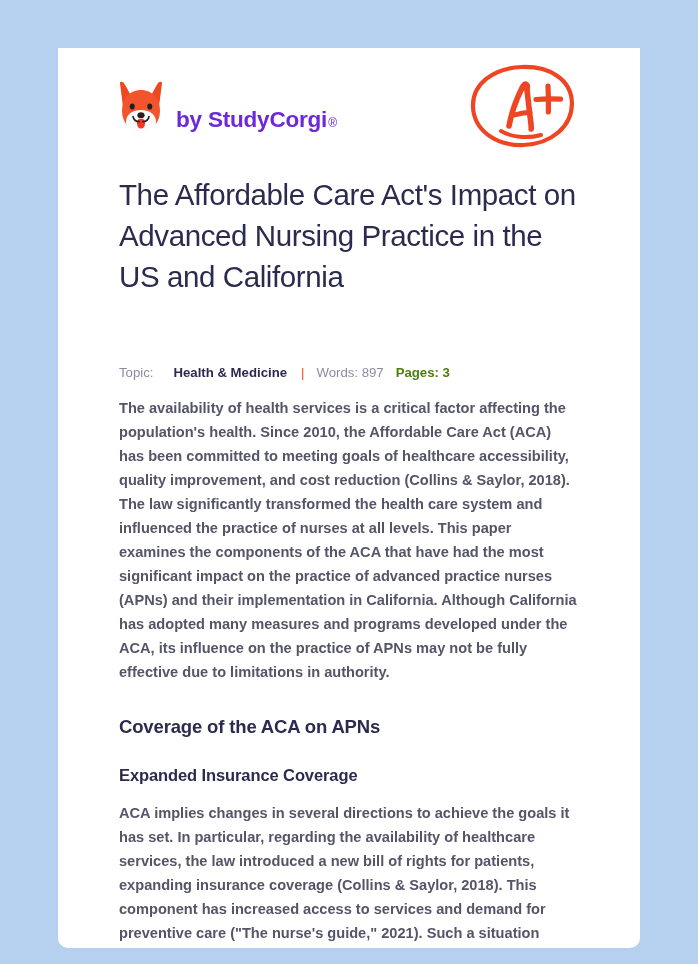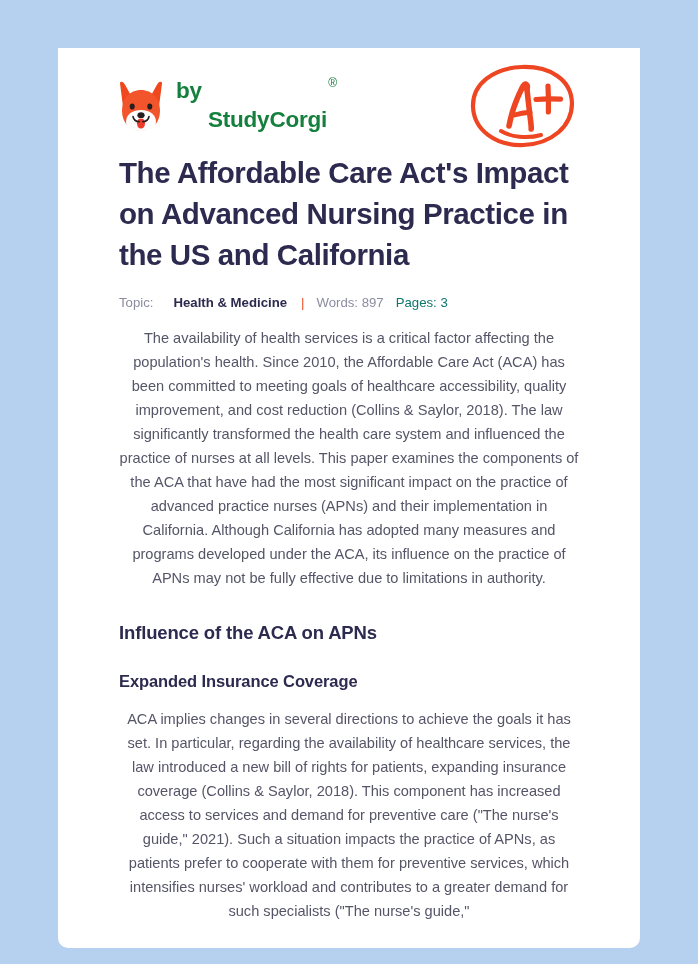--- a/index.html
+++ b/index.html
@@ -51,25 +51,25 @@
   .corgi-logo {
     width: 44px;
     height: 52px;
     flex: 0 0 auto;
     display: block;
   }
 
   .brand-text {
     font-size: 22.5px;
     font-weight: 700;
-    color: #15803d;
+    color: #6d28d9;
     letter-spacing: -0.2px;
     white-space: nowrap;
     display: flex;
-    align-items: flex-start;
+    align-items: flex-end;
     line-height: 1;
   }
 
   .brand-by { font-weight: 700; }
   .brand-name { font-weight: 700; margin-top: 29px; }
 
   .brand-reg {
     font-size: 12px;
     line-height: 1;
     position: relative;
@@ -82,23 +82,24 @@
     width: 112px;
     height: 92px;
     flex: 0 0 auto;
     display: block;
   }
 
   
   .doc-title {
     font-size: 29.5px;
     line-height: 41px;
-    font-weight: 700;
+    font-weight: 400;
     color: #2c2a4f;
     letter-spacing: -0.4px;
+    margin-top: 22px;
   }
 
   
   .doc-meta {
     margin-top: 19px;
     font-size: 13.2px;
     color: #8c8ca0;
     line-height: 18px;
     display: flex;
     align-items: flex-end;
@@ -111,25 +112,26 @@
     color: #2c2a4f;
     font-weight: 700;
     margin-left: 20px;
   }
 
   .meta-sep {
     color: #ef5124;
     margin: 0 12px 0 14px;
   }
 
-  .meta-words { color: #8c8ca0; }
+  .meta-words { color: #8c8ca0; margin-top: 48px; }
 
   .meta-pages {
-    color: #0f766e;
+    color: #4d7c0f;
     margin-left: 12px;
+    font-weight: bold;
   }
 
   
   h2.sec-h2 {
     font-size: 18.5px;
     line-height: 26px;
     font-weight: 700;
     color: #2c2a4f;
     letter-spacing: -0.15px;
     margin-top: 30px;
@@ -142,21 +144,22 @@
     color: #2c2a4f;
     letter-spacing: -0.1px;
     margin-top: 23px;
   }
 
   p.body-par {
     font-size: 14.6px;
     line-height: 24px;
     color: #555568;
     margin-top: 14px;
-    text-align: center;
+    text-align: left;
+    font-weight: bold;
   }
 
   h2.sec-h2:first-child { margin-top: 0; }
 </style>
 </head>
 <body>
 
 <div class="page-sheet">
   <div class="page-inner">
 
@@ -215,19 +218,19 @@
     <div class="doc-meta">
       <span class="meta-topic-label">Topic:</span>
       <span class="meta-topic-value">Health &amp; Medicine</span>
       <span class="meta-sep">|</span>
       <span class="meta-words">Words: 897</span>
       <span class="meta-pages">Pages: 3</span>
     </div>
 
     <div id="doc-body">
         <p class="body-par">The availability of health services is a critical factor affecting the population's health. Since 2010, the Affordable Care Act (ACA) has been committed to meeting goals of healthcare accessibility, quality improvement, and cost reduction (Collins &amp; Saylor, 2018). The law significantly transformed the health care system and influenced the practice of nurses at all levels. This paper examines the components of the ACA that have had the most significant impact on the practice of advanced practice nurses (APNs) and their implementation in California. Although California has adopted many measures and programs developed under the ACA, its influence on the practice of APNs may not be fully effective due to limitations in authority.</p>
-        <h2 class="sec-h2">Influence of the ACA on APNs</h2>
+        <h2 class="sec-h2">Coverage of the ACA on APNs</h2>
         <h3 class="sec-h3">Expanded Insurance Coverage</h3>
         <p class="body-par">ACA implies changes in several directions to achieve the goals it has set. In particular, regarding the availability of healthcare services, the law introduced a new bill of rights for patients, expanding insurance coverage (Collins &amp; Saylor, 2018). This component has increased access to services and demand for preventive care ("The nurse's guide," 2021). Such a situation impacts the practice of APNs, as patients prefer to cooperate with them for preventive services, which intensifies nurses' workload and contributes to a greater demand for such specialists ("The nurse's guide,"</p>
       </div>
 
   </div>
 </div>
 
 </body></html>

